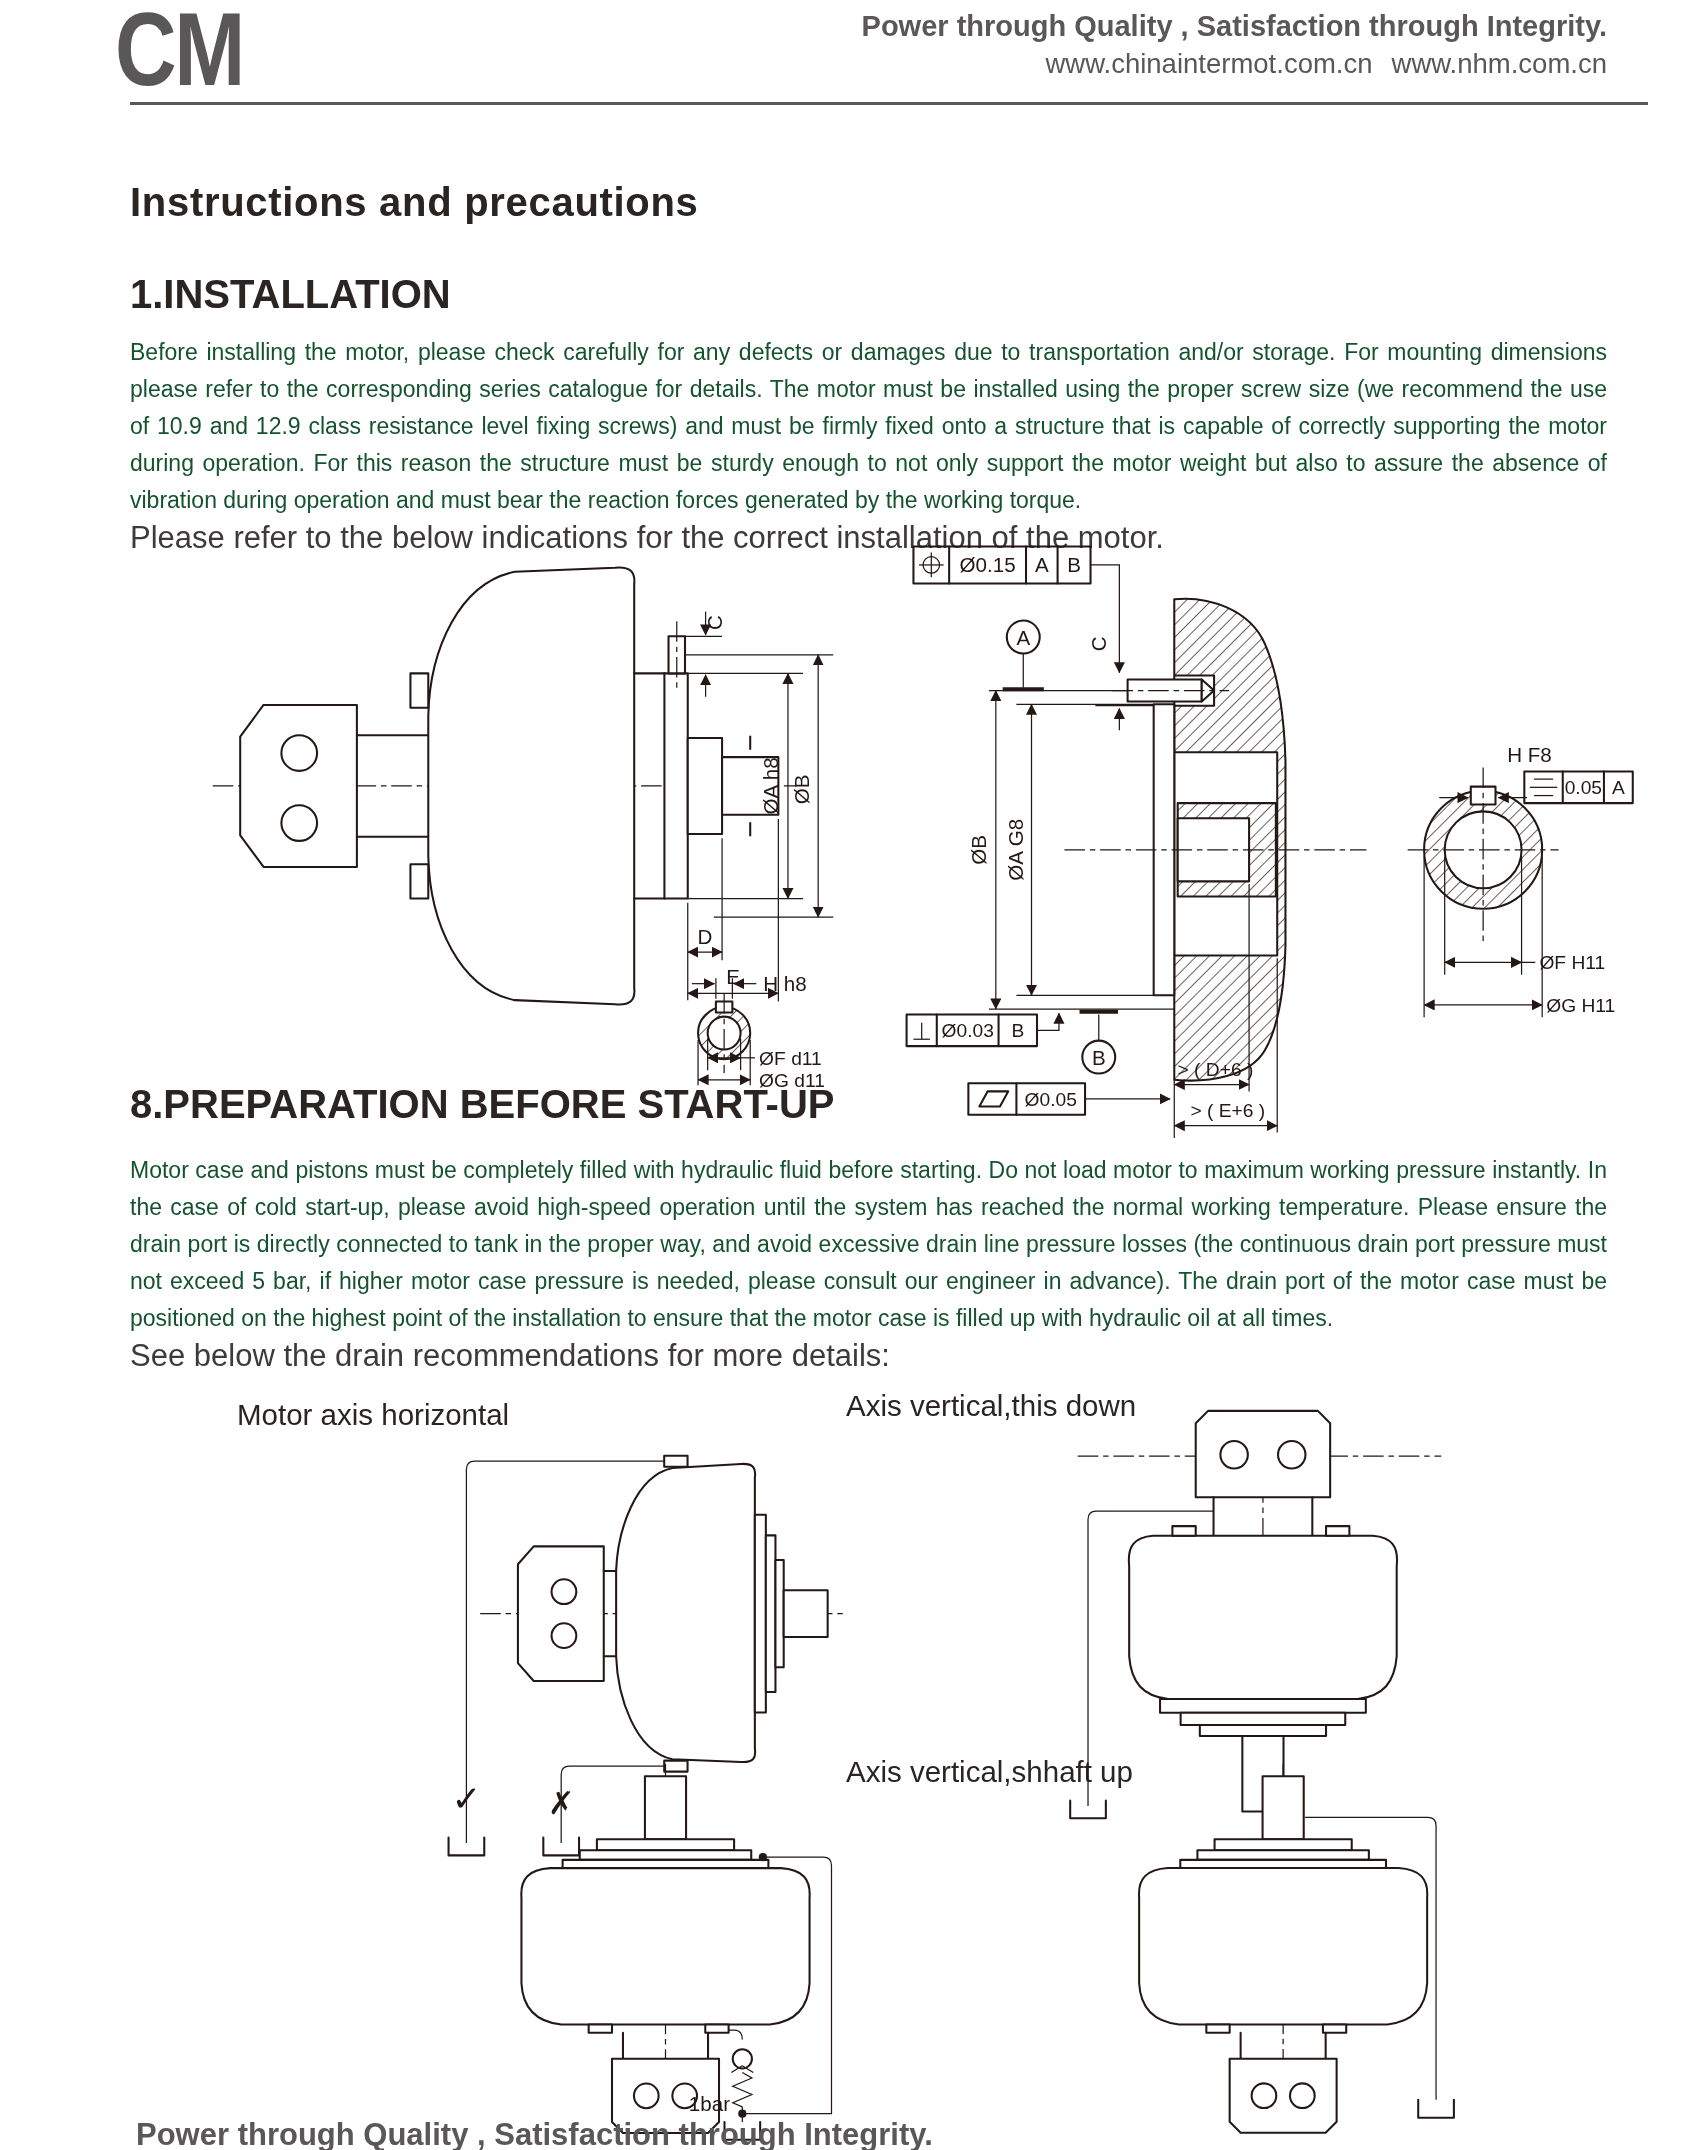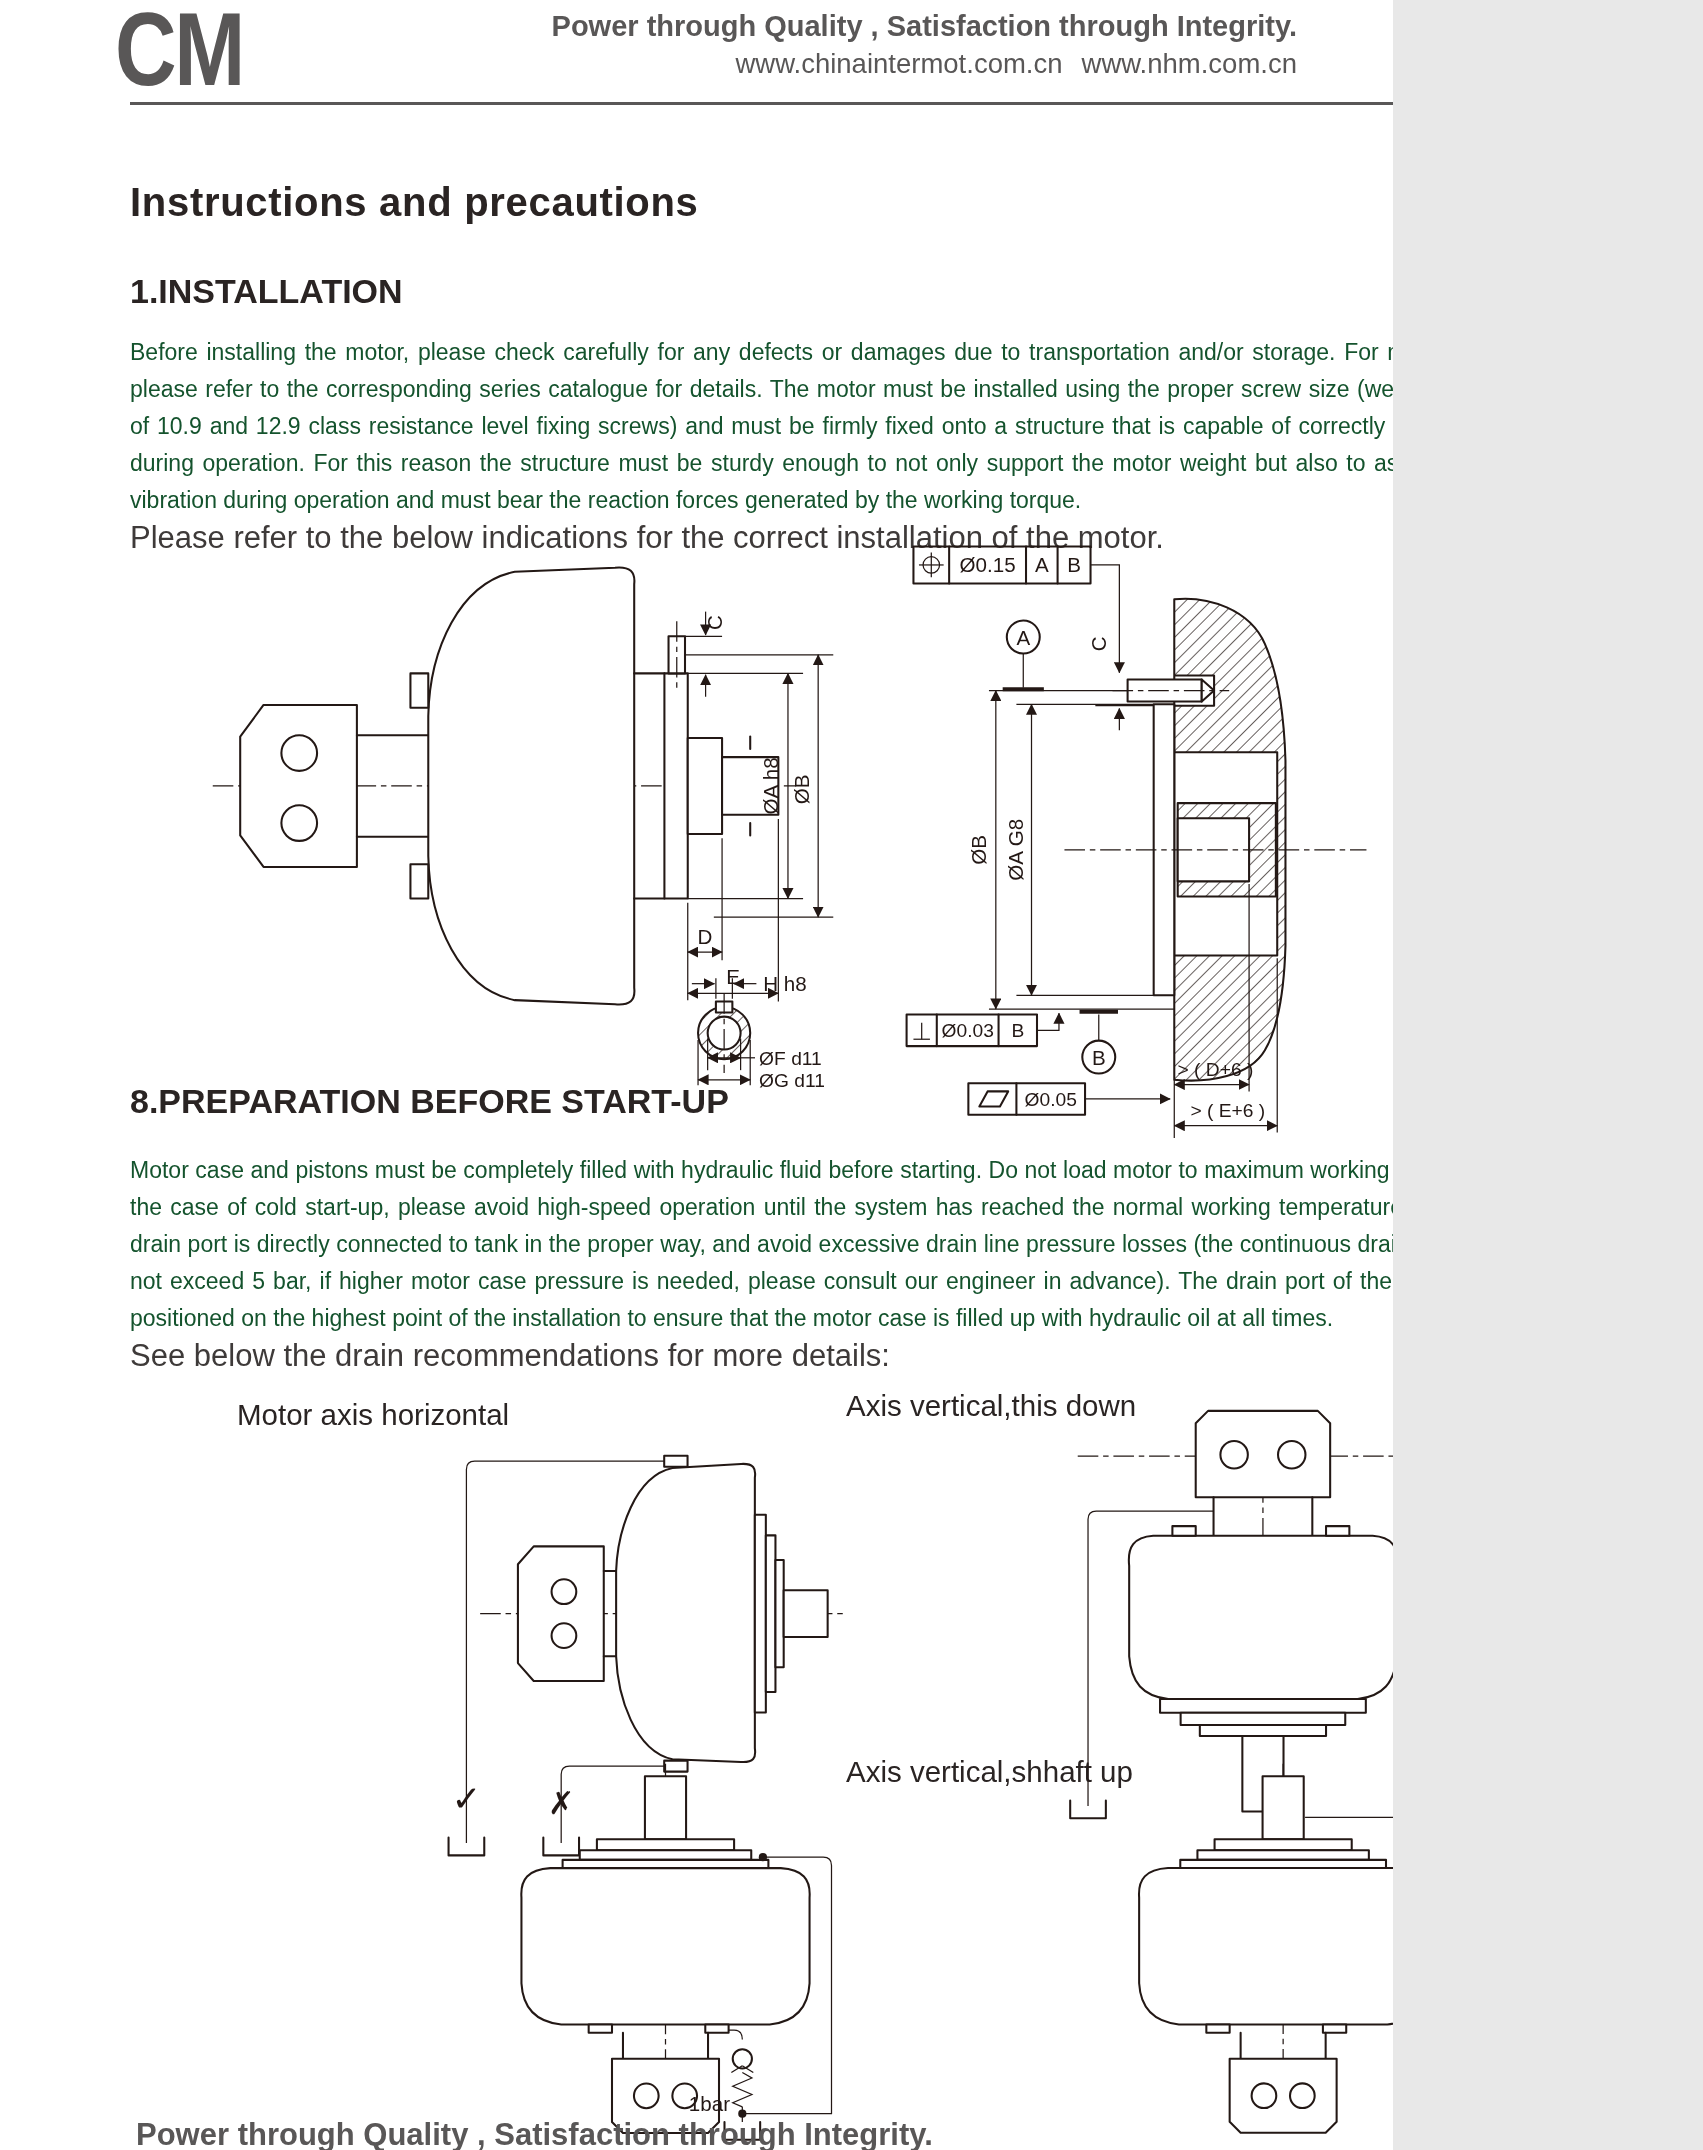--- a/index.html
+++ b/index.html
@@ -1,28 +1,28 @@
 <!DOCTYPE html>
 <html style="font-size:11px"><head>
 <meta charset="utf-8">
 <style>
   html,body{margin:0;padding:0;background:#e8e8e8;}
-  #page{position:relative;width:1393px;height:2151px;background:#ffffff;overflow:hidden;
+  #page{position:relative;width:1703px;height:2151px;background:#ffffff;overflow:hidden;
         font-family:"Liberation Sans",sans-serif;color:#3a3433;}
   .abs{position:absolute;}
   
   #logo{left:115px;top:-9.6px;font-size:104px;font-weight:bold;color:#595757;
         transform:scaleX(.82);transform-origin:left top;letter-spacing:-2.7px;}
   #tagline{right:96px;top:9.6px;font-size:29px;font-weight:bold;color:#595757;text-align:right;}
   #sites{right:96px;top:48px;font-size:27.5px;color:#595757;text-align:center;}
   #sites span{margin-left:19px;}
   #hrule{left:130px;top:102px;width:1518px;height:3.4px;background:#595757;}
   
   #title{left:130px;top:180px;font-size:40px;font-weight:bold;color:#2a2423;letter-spacing:0.7px;}
-  .h2{font-size:34px;font-weight:bold;color:#2a2423;}
+  .h2{font-size:40px;font-weight:bold;color:#2a2423;}
   #h-install{left:130px;top:272px;}
   #h-prep{left:130px;top:1082px;}
   .para{width:1477px;font-size:23px;line-height:37px;color:#14532d;text-align:justify;}
   .paranote{width:1477px;font-size:31px;line-height:37px;color:#3e3a39;}
   #p1{left:130px;top:334px;}
   #p2{left:130px;top:1152px;}
   
   .figlabel{font-size:29.5px;color:#2a2423;}
   #f2a{left:237px;top:1398px;}
   #f2b{left:846px;top:1389px;}

